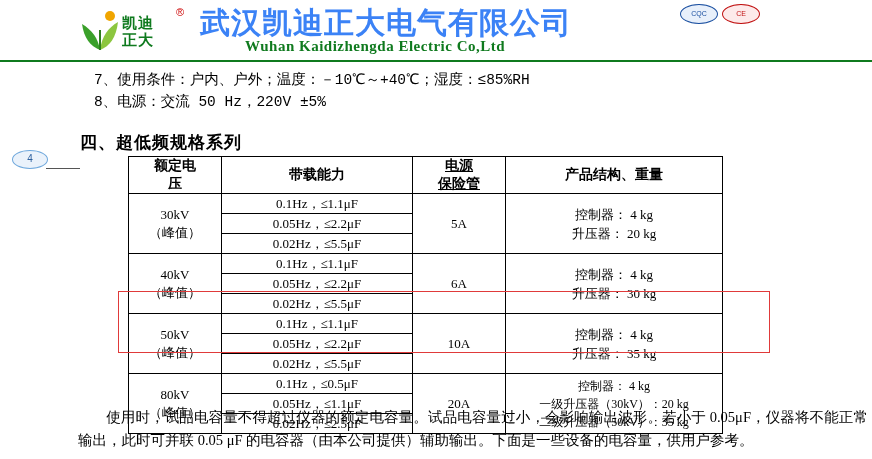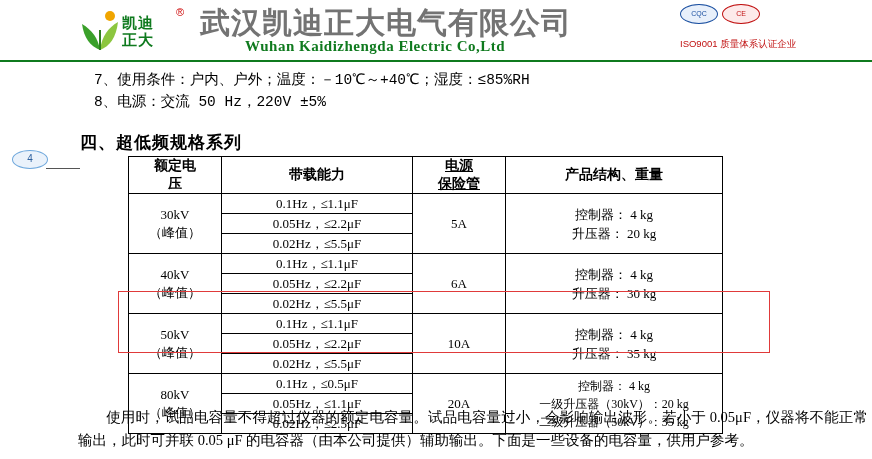--- a/index.html
+++ b/index.html
@@ -28,21 +28,21 @@
     font-family:"Liberation Sans", sans-serif;
     font-size:15px;font-weight:bold;color:#0f7a1e;
     line-height:17px;letter-spacing:1px;
   }
   .logo-r{
     position:absolute;left:110px;top:0px;
     font-size:11px;color:#c00;font-family:"Liberation Sans", sans-serif;
   }
   .company-cn{
     position:absolute;left:200px;top:3px;
-    font-size:30px;font-weight:bold;color:#737373;
+    font-size:30px;font-weight:bold;color:#3b82f6;
     font-family:"Liberation Serif", serif;
     letter-spacing:1px;
     white-space:nowrap;
   }
   .company-en{
     position:absolute;left:245px;top:38px;
     font-size:15px;font-weight:bold;color:#0f7a1e;
     font-family:"Liberation Serif", serif;
     letter-spacing:0.5px;
     white-space:nowrap;
@@ -172,21 +172,20 @@
 
   <div class="cert-block">
     <div class="cert-badges">
       <div class="badge-oval">
         <div class="badge-inner">CQC</div>
       </div>
       <div class="badge-oval b2">
         <div class="badge-inner r">CE</div>
       </div>
     </div>
-    <div class="cert-line2">ISO9001 质量体系认证企业</div>
   </div>
 </div>
 
 <div class="para p7">7、使用条件：户内、户外；温度：－10℃～+40℃；湿度：≤85%RH</div>
 <div class="para p8">8、电源：交流 50 Hz，220V ±5%</div>
 
 <div class="section-title">四、超低频规格系列</div>
 
 <div class="page-marker">
   <div class="oval">4</div>

